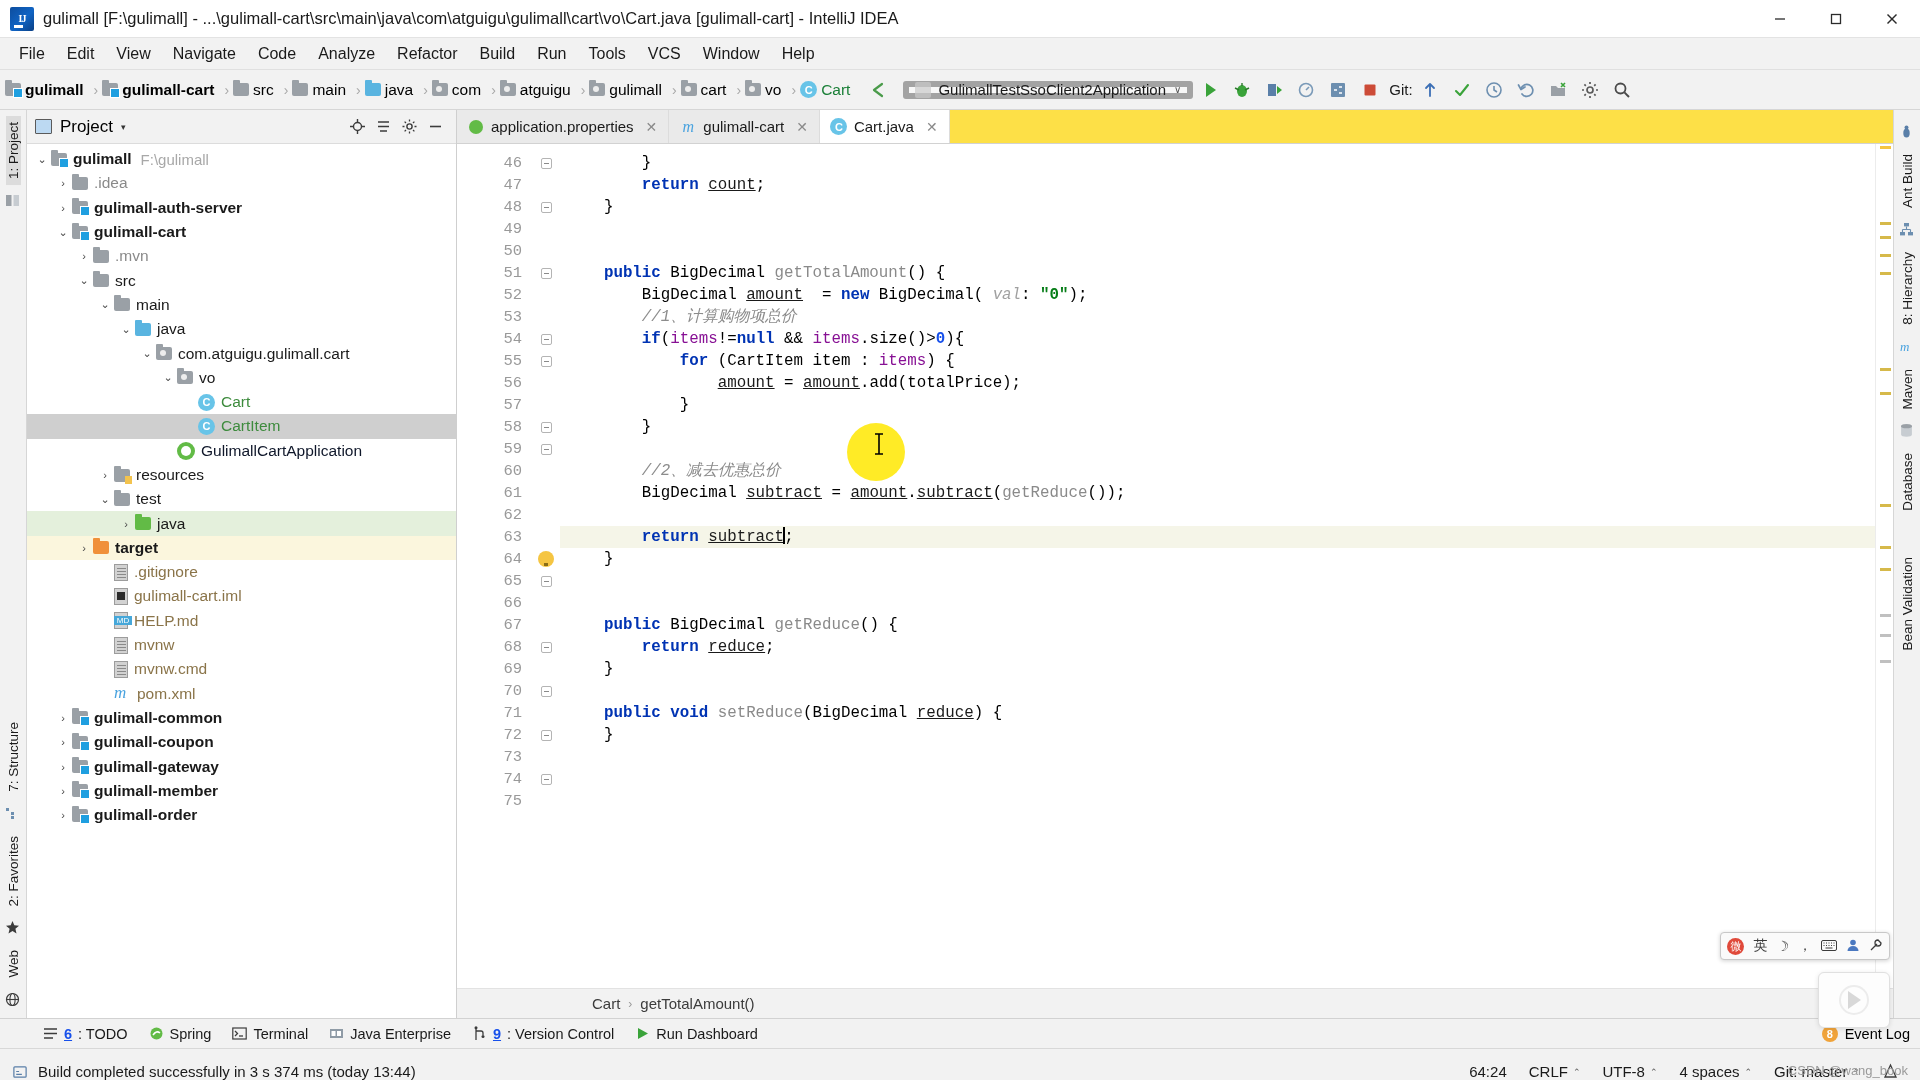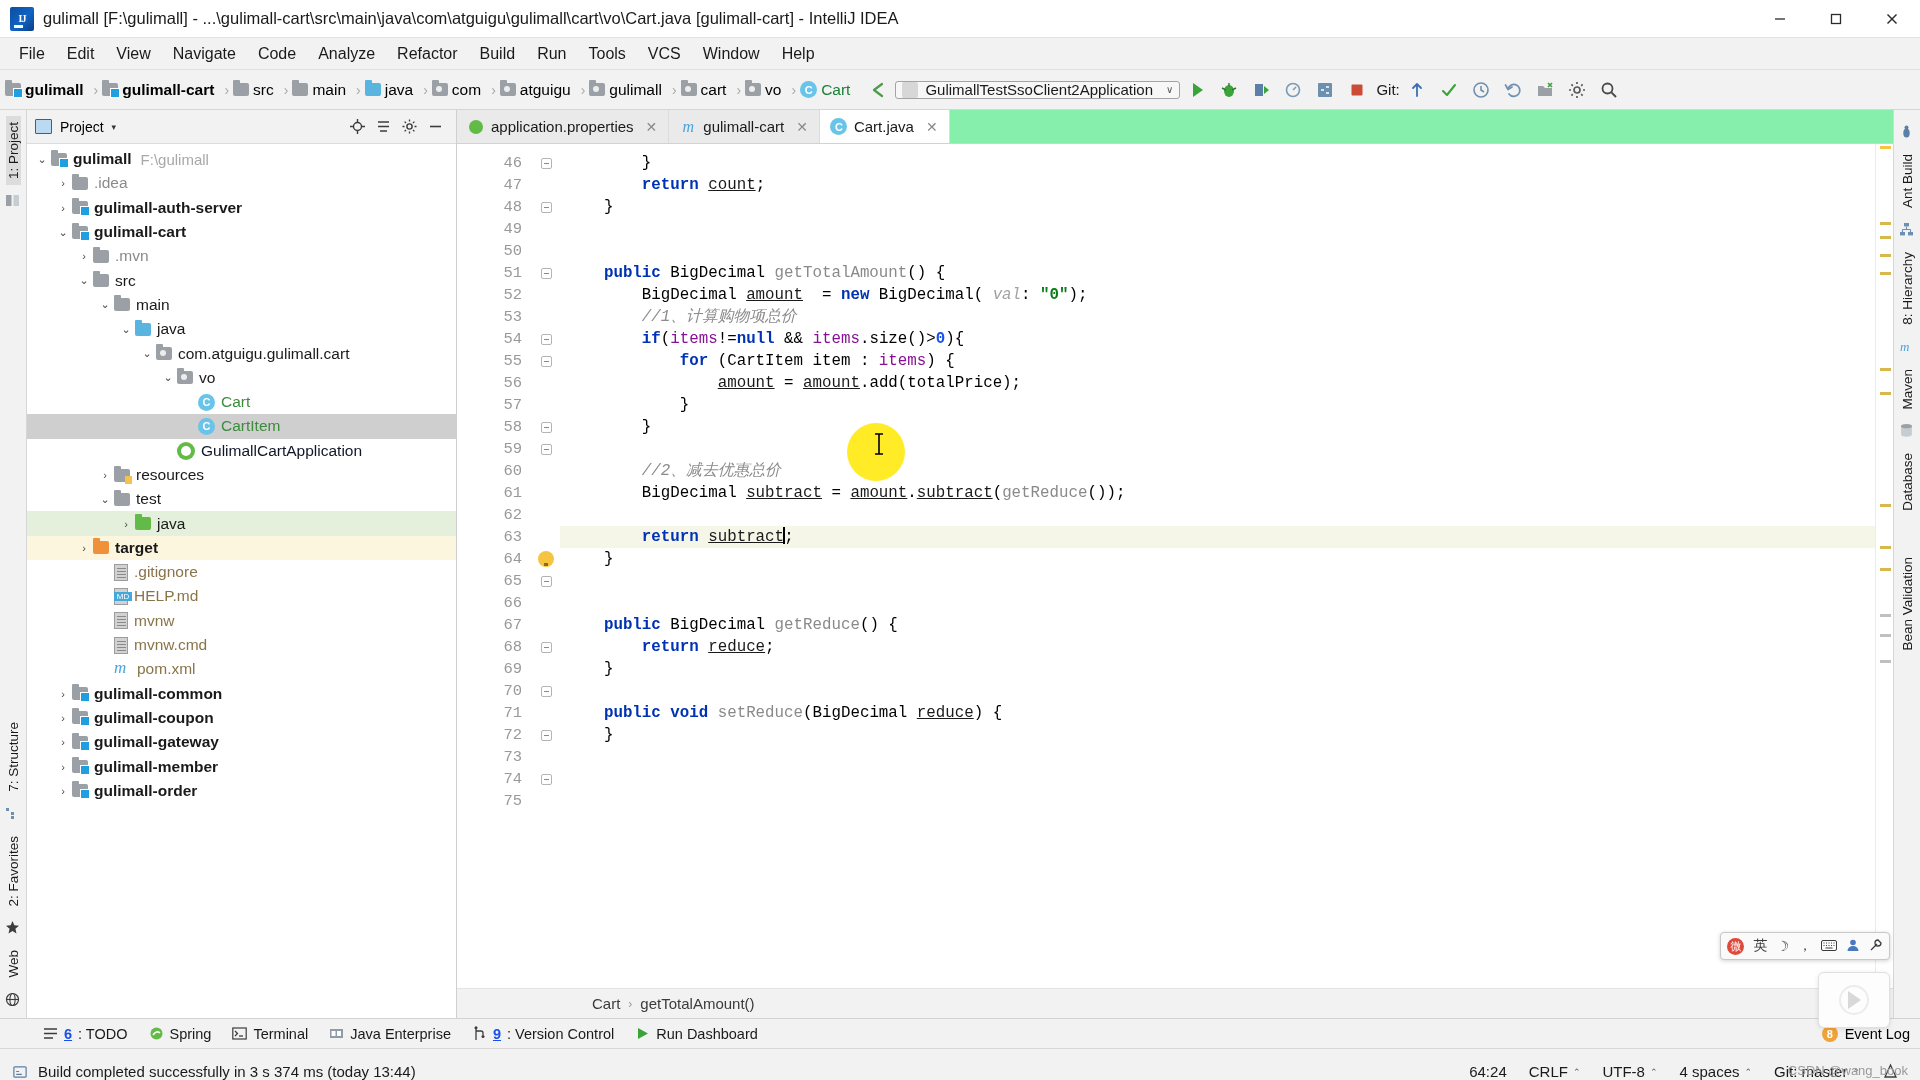--- a/index.html
+++ b/index.html
@@ -52,21 +52,21 @@
   .crumbs { display:flex; align-items:center; height:100%; padding-left:2px;}
   .crumb { display:flex; align-items:center; height:100%; padding:0 3px; font-size:15.5px; white-space:nowrap;}
   .crumb .sep { color:#a8a8a8; margin:0 4px; font-size:14px; }
   .crumb .lbl { margin-left:4px; }
   .crumb.bold .lbl { font-weight:bold; }
   .crumb.green .lbl { color:#1a7f37; }
 
   .nav-right { display:flex; align-items:center; margin-left:10px; gap:2px; height:100%;}
   .run-config {
     display:flex;align-items:center; height:18px; min-width:285px;
-    background:#f7f7f7;border:1px solid #a3a3a3;border-radius:3px; padding:0 6px; margin-left:0;
+    background:#f7f7f7;border:6px solid #a3a3a3;border-radius:3px; padding:0 6px; margin-left:8px;
     font-size:15px;
   }
   .run-config .cfg-ico{width:16px;height:16px;background:#c9c9c9;border-radius:2px;margin-right:7px; opacity:.7;}
   .run-config .cfg-name{flex:1; color:#1a1a1a; white-space:nowrap;}
   .run-config .cfg-arrow{color:#555;font-size:10px;margin-left:8px;}
   .tb-ico { width:30px;height:30px;display:flex;align-items:center;justify-content:center;}
   .git-label{margin-left:2px;font-size:15px;color:#1a1a1a;}
 
   
   .body-row { flex:1 1 auto; display:flex; min-height:0; }
@@ -89,21 +89,21 @@
   
   .project-panel {
     width:430px; flex:0 0 430px; background:#ffffff; display:flex; flex-direction:column;
     border-right:1px solid #cfcfcf;
   }
   .panel-head {
     height:34px; flex:0 0 34px; display:flex; align-items:center; padding:0 8px;
     background:#f2f2f2; border-bottom:1px solid #dcdcdc;
   }
   .panel-head .p-ico{width:17px;height:15px;border:1.6px solid #5a5a5a;background:#bcd9f2;margin-right:8px;border-radius:1px;}
-  .panel-head .p-title{font-size:14px;}
+  .panel-head .p-title{font-size:17px;}
   .panel-head .caret{margin-left:8px;font-size:9px;color:#333;}
   .panel-head .spacer{flex:1;}
   .panel-head .hicon{width:26px;height:26px;display:flex;align-items:center;justify-content:center;color:#3c3c3c;}
 
   .tree { flex:1 1 auto; overflow:hidden; padding-top:3px; background:#fff; position:relative;}
   .trow { display:flex; align-items:center; height:24.3px; font-size:15.5px; white-space:nowrap; padding-right:6px;}
   .trow .arrow { width:18px; flex:0 0 18px; text-align:center; color:#4a4a4a; font-size:11px; }
   .trow .tico { margin-right:6px; display:flex; align-items:center; }
   .trow .tlabel { color:#1a1a1a; }
   .trow .sub { color:#a8a8a8; margin-left:9px; font-weight:normal; font-size:15px;text-align:center;}
@@ -128,21 +128,21 @@
   .spring-ico{width:18px;height:18px;border-radius:50%;background:#62bb46;position:relative;flex:0 0 18px;}
   .spring-ico:after{content:"";position:absolute;left:4px;top:4px;width:10px;height:10px;border-radius:50%;background:#fff;}
   .docico{width:14px;height:17px;background:#d2d2d2;border:1px solid #9c9c9c;position:relative;flex:0 0 14px;}
   .docico:after{content:"";position:absolute;left:2px;top:3px;width:9px;height:1px;box-shadow:0 3px 0 #8a8a8a,0 6px 0 #8a8a8a,0 9px 0 #8a8a8a;background:#8a8a8a;}
   .docico.md:after{content:"MD";position:absolute;left:-1px;bottom:-2px;width:18px;height:9px;font-size:8px;line-height:9px;background:#46a7d9;color:#fff;text-align:center;box-shadow:none;font-family:"Liberation Sans",sans-serif;}
   .docico.iml:after{content:"";position:absolute;right:-2px;bottom:-1px;width:8px;height:8px;background:#2b2b2b;box-shadow:none;}
   .mico{width:17px;height:16px;color:#4aa3df;font-size:17px;font-style:italic;font-family:"Liberation Serif",serif;line-height:14px;flex:0 0 17px;}
 
   
   .editor-col { flex:1 1 auto; display:flex; flex-direction:column; min-width:0; background:#fff;}
-  .tabs { height:34px; flex:0 0 34px; display:flex; background:#86efac; border-bottom:1px solid #d2d2d2;}
+  .tabs { height:34px; flex:0 0 34px; display:flex; background:#fde047; border-bottom:1px solid #d2d2d2;}
   .tab { display:flex;align-items:center;padding:0 11px;font-size:15px;gap:7px;border-right:1px solid #dcdcdc;background:#eaeaea;color:#1a1a1a; white-space:nowrap;}
   .tab.active { background:#ffffff; }
   .tab .x { color:#8a8a8a; font-size:14px; margin-left:5px;}
   .tab .tabico{width:16px;height:16px;display:flex;align-items:center;justify-content:center;}
   .tab .leaf{width:14px;height:14px;border-radius:50%;background:#62bb46;}
   .tab .mm{color:#4aa3df;font-size:16px;font-style:italic;font-family:"Liberation Serif",serif;}
 
   .editor-wrap { flex:1 1 auto; display:flex; position:relative; min-height:0; background:#fff; overflow:hidden;}
   .gutter {
     width:75px; flex:0 0 75px; background:#ffffff; text-align:right;
@@ -607,20 +607,27 @@
               <span class="fico orange"></span>
             </span>
             <span class="tlabel">target</span>
           </div>
           <div class="trow" style="padding-left: 69px;">
             <span class="arrow"></span>
             <span class="tico">
               <span class="docico"></span>
             </span>
             <span class="tlabel tan">.gitignore</span>
+          </div>
+          <div class="trow" style="padding-left: 69px;">
+            <span class="arrow"></span>
+            <span class="tico">
+              <span class="docico iml"></span>
+            </span>
+            <span class="tlabel tan">gulimall-cart.iml</span>
           </div>
           <div class="trow" style="padding-left: 69px;">
             <span class="arrow"></span>
             <span class="tico">
               <span class="docico md"></span>
             </span>
             <span class="tlabel tan">HELP.md</span>
           </div>
           <div class="trow" style="padding-left: 69px;">
             <span class="arrow"></span>

